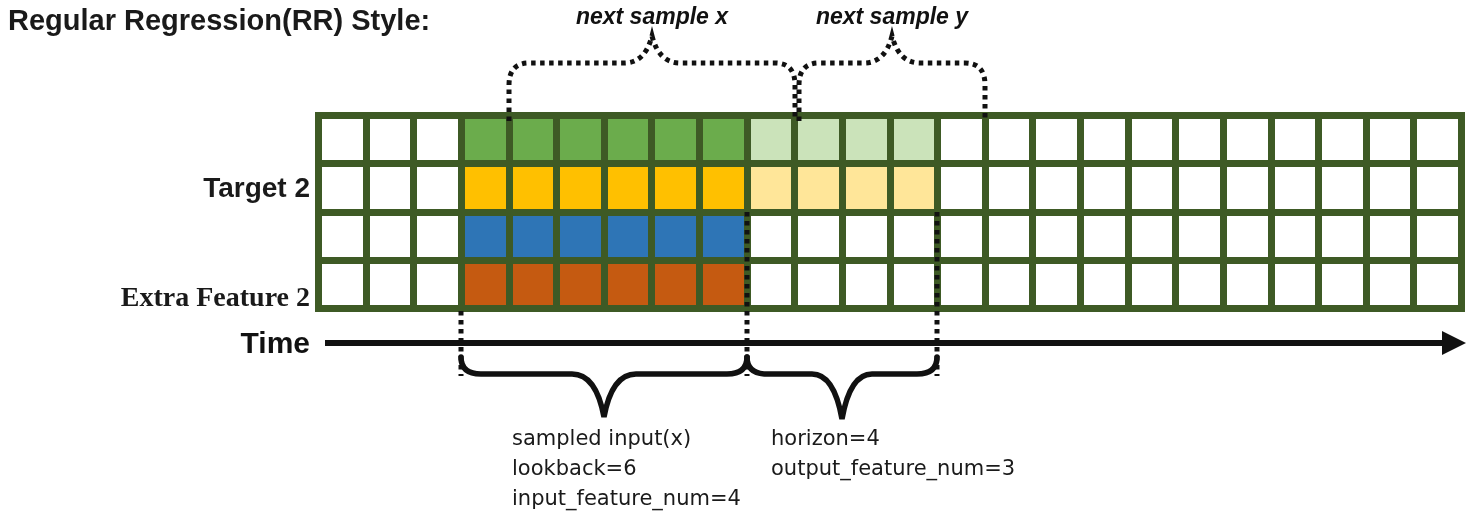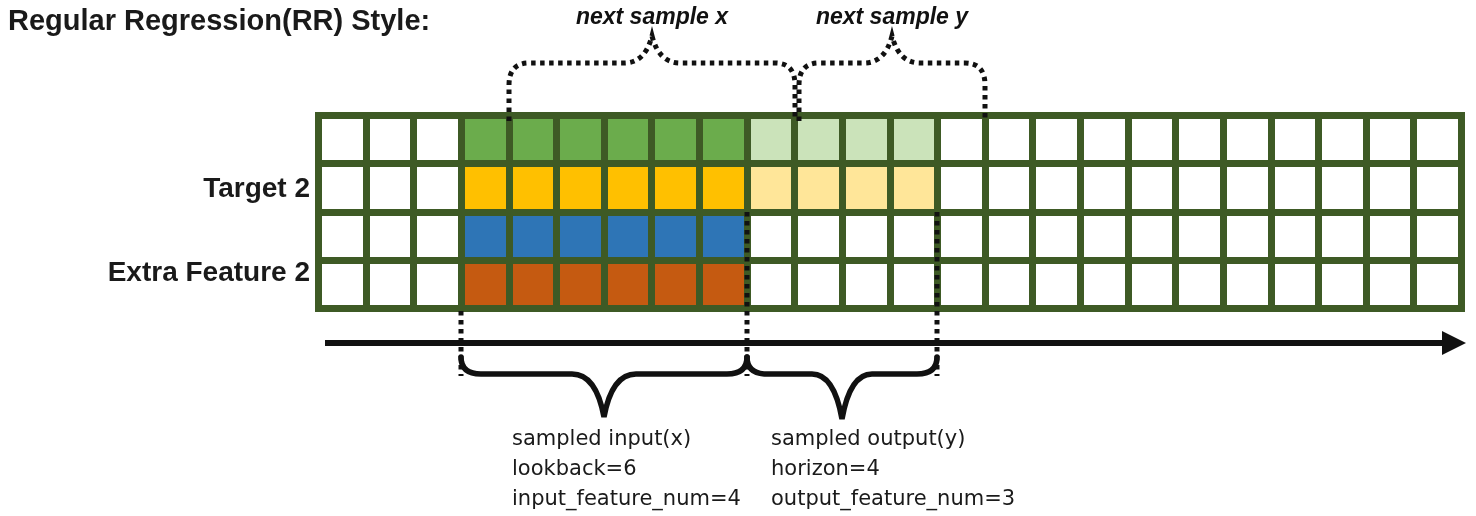--- a/index.html
+++ b/index.html
@@ -59,21 +59,21 @@
 <body>
 
 <div class="canvas">
 
   <div class="title">Regular Regression(RR) Style:</div>
 
   <div class="top-label next-y">next sample y</div>
   <div class="top-label next-x">next sample x</div>
 
   <div class="row-label" style="top:171px;">Target 2</div>
-  <div class="row-label" style="top:255px;">Extra Feature 2</div>
+  <div class="row-label" style="top:280px;font-family:Liberation Serif, serif;">Extra Feature 2</div>
 
   <div class="grid" style="background: rgb(62, 90, 37);">
       <div class="cell" style="background: rgb(255, 255, 255);"></div>
       <div class="cell" style="background: rgb(255, 255, 255);"></div>
       <div class="cell" style="background: rgb(255, 255, 255);"></div>
       <div class="cell" style="background: rgb(107, 172, 76);"></div>
       <div class="cell" style="background: rgb(107, 172, 76);"></div>
       <div class="cell" style="background: rgb(107, 172, 76);"></div>
       <div class="cell" style="background: rgb(107, 172, 76);"></div>
       <div class="cell" style="background: rgb(107, 172, 76);"></div>
@@ -160,20 +160,21 @@
       <div class="cell" style="background: rgb(255, 255, 255);"></div>
       <div class="cell" style="background: rgb(255, 255, 255);"></div>
       <div class="cell" style="background: rgb(255, 255, 255);"></div>
       <div class="cell" style="background: rgb(255, 255, 255);"></div>
       <div class="cell" style="background: rgb(255, 255, 255);"></div>
       <div class="cell" style="background: rgb(255, 255, 255);"></div>
       <div class="cell" style="background: rgb(255, 255, 255);"></div>
       <div class="cell" style="background: rgb(255, 255, 255);"></div>
     </div>
 
+  <div class="time-label">Time</div>
 
   <svg class="overlay" width="1476" height="516" viewBox="0 0 1476 516">
 
     <path d="M 509 121 L 509 85 Q 509 63 529 63 L 624 63 Q 645 63 652 36 Q 659 63 680 63 L 775 63 Q 795 63 795 85 L 795 121" fill="none" stroke="#111111" stroke-width="5" stroke-dasharray="4.5 4.5"></path>
 
     <path d="M 799 121 L 799 85 Q 799 63 819 63 L 864 63 Q 885 63 892 36 Q 899 63 920 63 L 965 63 Q 985 63 985 85 L 985 121" fill="none" stroke="#111111" stroke-width="5" stroke-dasharray="4.5 4.5"></path>
 
     <line x1="461" y1="311" x2="461" y2="376" stroke="#111111" stroke-width="5" stroke-dasharray="4.5 4.5"></line>
     <line x1="747" y1="212" x2="747" y2="376" stroke="#111111" stroke-width="5" stroke-dasharray="4.5 4.5"></line>
     <line x1="937" y1="212" x2="937" y2="376" stroke="#111111" stroke-width="5" stroke-dasharray="4.5 4.5"></line>
@@ -186,18 +187,17 @@
     <path d="M 747 357 Q 747 374 767 374 L 812 374 Q 834 374 842 419 Q 850 374 872 374 L 917 374 Q 937 374 937 357" fill="none" stroke="#111111" stroke-width="5.5" stroke-linecap="round"></path>
   </svg>
 
   <div class="text-block input">
     <div>sampled input(x)</div>
     <div>lookback=6</div>
     <div>input_feature_num=4</div>
   </div>
 
   <div class="text-block output">
-    <div>sampled output(y)</div>
     <div>horizon=4</div>
     <div>output_feature_num=3</div>
   </div>
 
 </div>
 
 </body></html>

